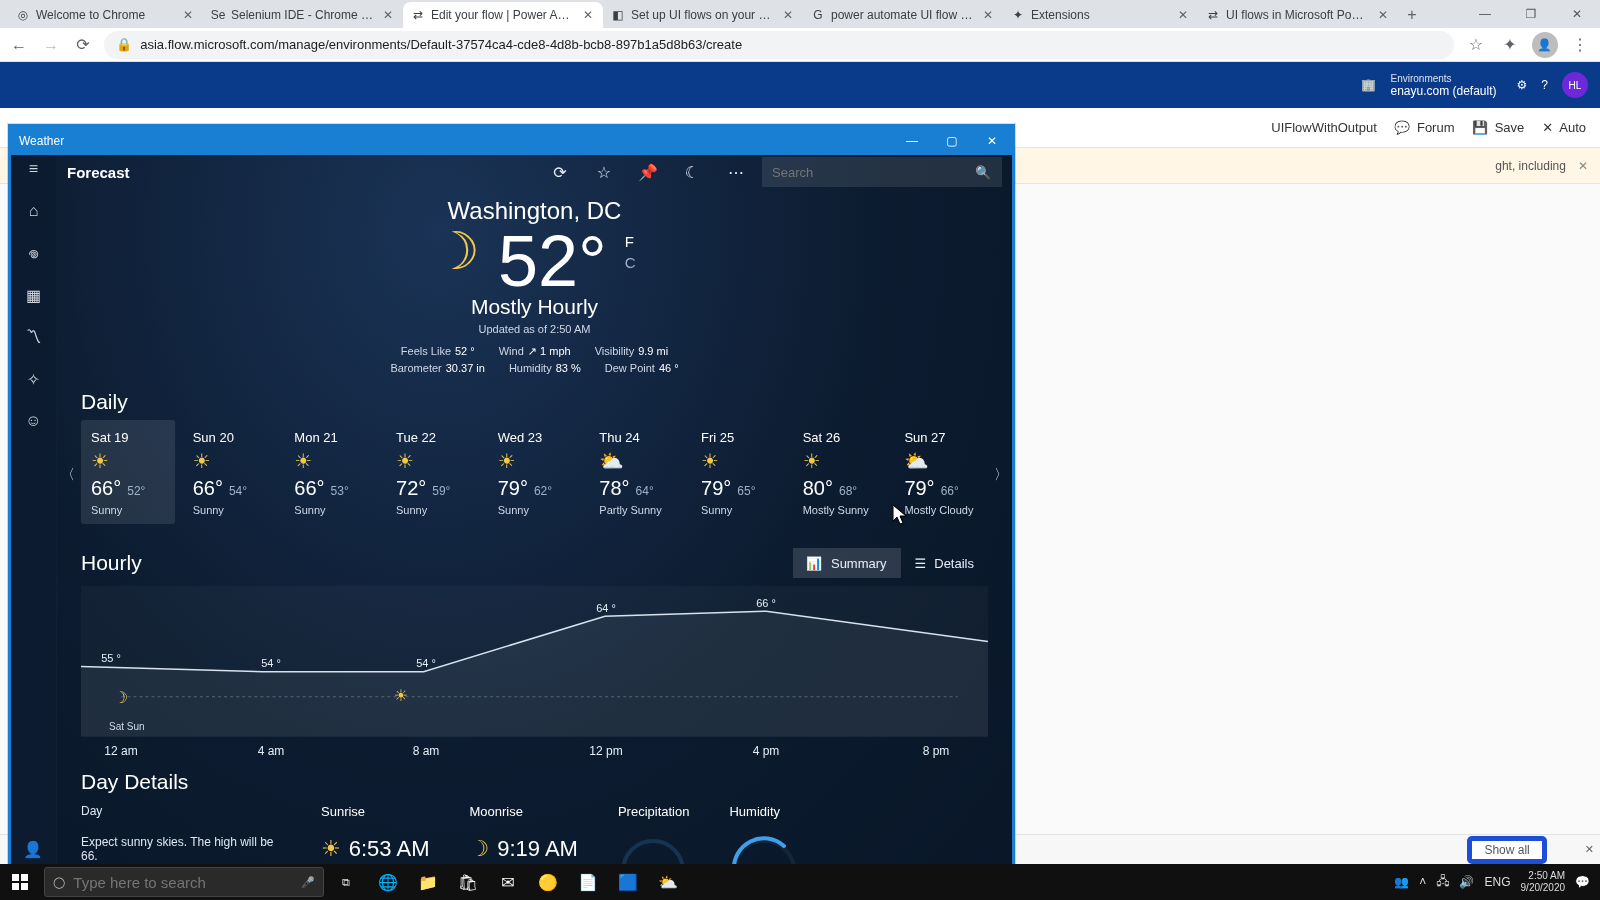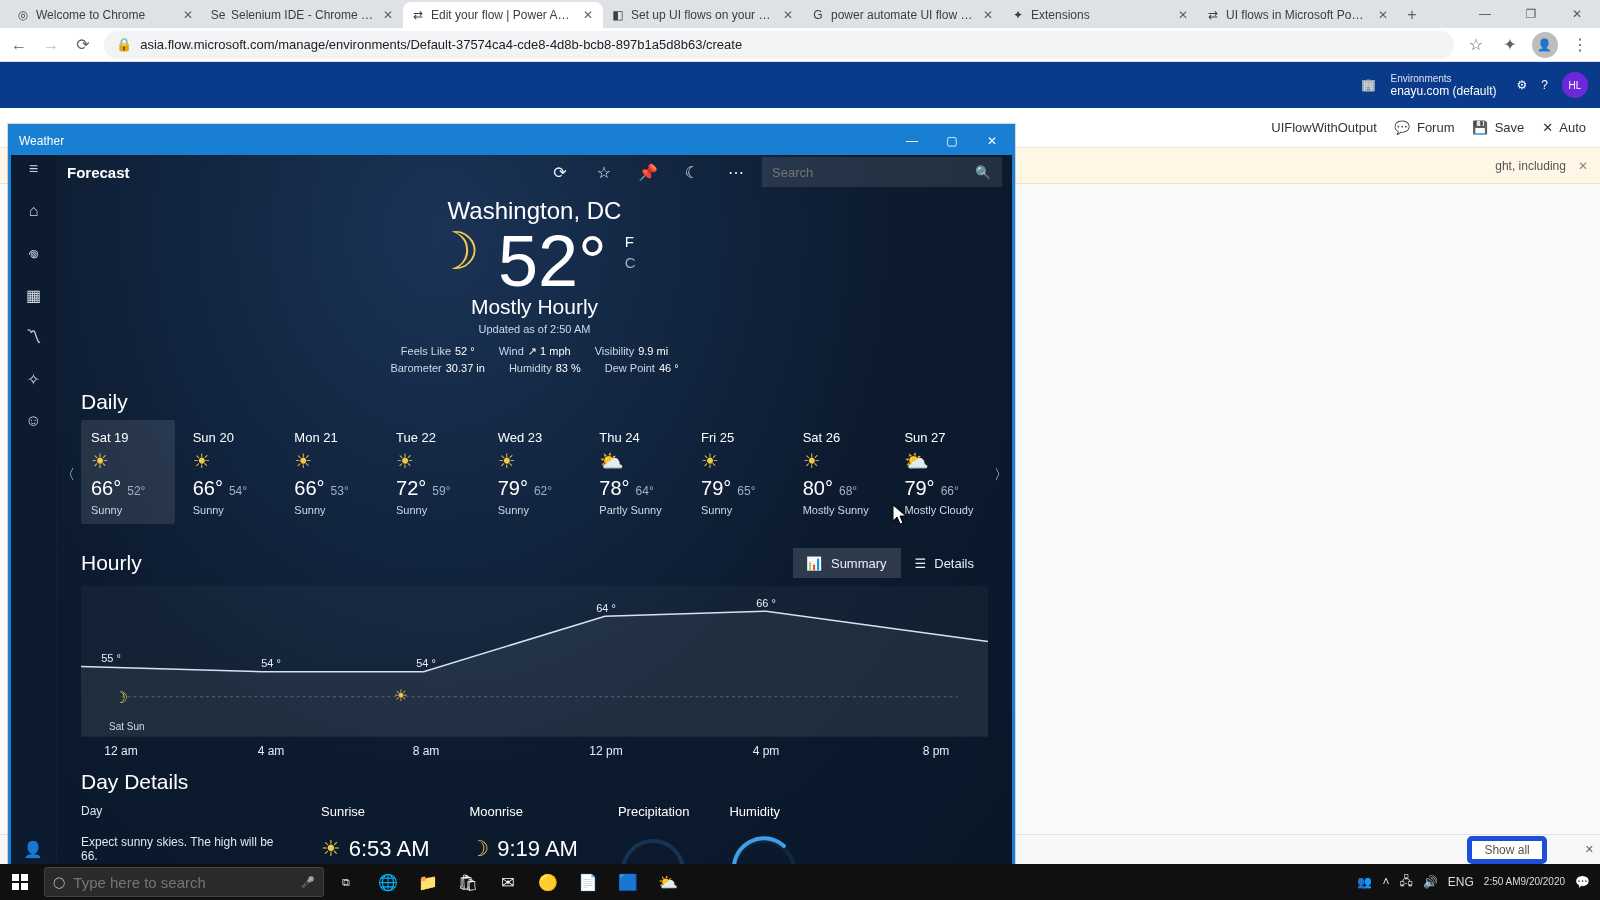--- a/index.html
+++ b/index.html
@@ -98,21 +98,21 @@
 .ddcol.small{max-width:200px;font-size:12px;color:#dfe7f2}
 
 .taskbar{position:absolute;left:0;right:0;bottom:0;height:36px;background:#101010;display:flex;align-items:center;color:#fff;font-size:11px}
 .taskbar .start{width:40px;display:flex;align-items:center;justify-content:center}
 .taskbar .search{flex:0 0 280px;height:30px;background:#2a2a2a;border:1px solid #444;border-radius:3px;display:flex;align-items:center;margin-left:4px;padding:0 8px;color:#bfbfbf;gap:8px}
 .taskbar .search input{flex:1;background:none;border:0;outline:0;color:#0ea5e9;font-size:15px}
 .taskbar .tv{width:36px;display:flex;align-items:center;justify-content:center;color:#ddd;margin-left:4px}
 .taskicons{display:flex;align-items:center;margin-left:4px}
 .taskicons .ti{width:40px;height:36px;display:flex;align-items:center;justify-content:center;font-size:16px}
 .tray{margin-left:auto;display:flex;align-items:center;gap:10px;padding:0 10px;color:#ddd}
-.tray .clock{display:flex;flex-direction:row;align-items:flex-end;line-height:12px;font-size:10px}
+.tray .clock{display:flex;flex-direction:column;align-items:flex-end;line-height:12px;font-size:10px}
 .tray .ic{font-size:12px}
 
 .cursor{position:absolute;left:893px;top:505px;width:14px;height:20px;pointer-events:none}
 .cursor svg{filter:drop-shadow(0 0 1px rgba(0,0,0,.6))}
 .smallx{font-size:11px;color:#666}
 </style>
 </head>
 <body>
 
 <div class="chrome">

